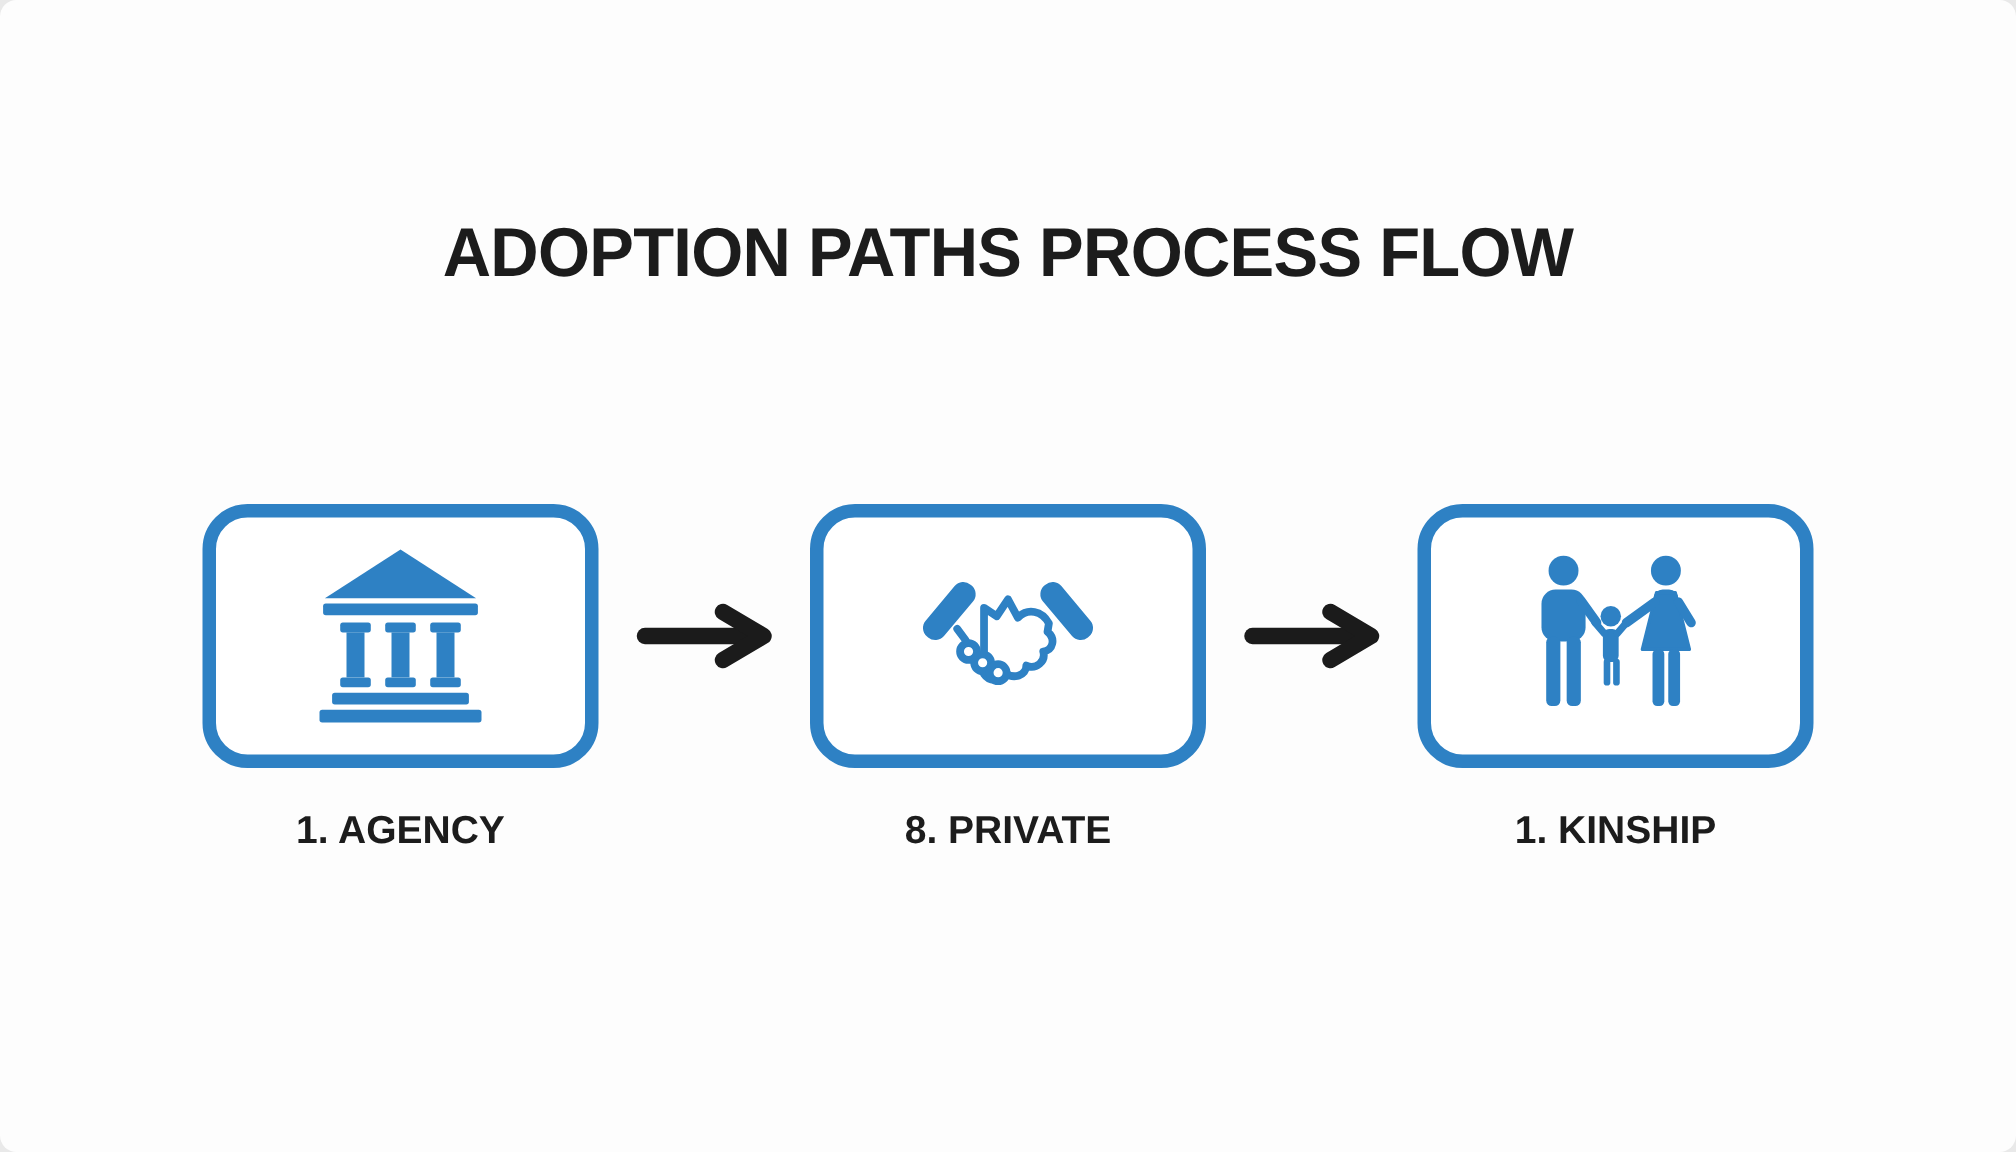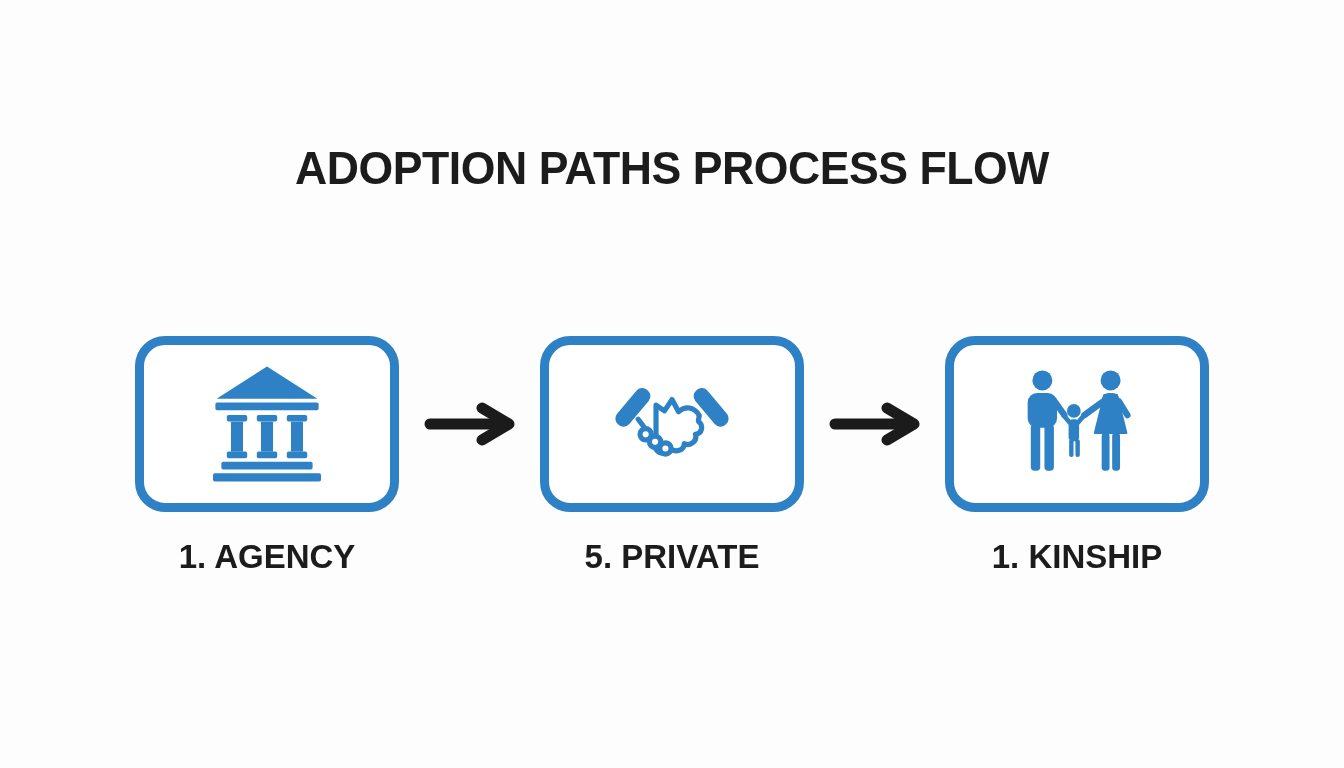--- a/index.html
+++ b/index.html
@@ -3,20 +3,21 @@
 <meta charset="utf-8">
 <style>
   html,body{margin:0;padding:0;background:#e9e9e9;}
   .canvas{
     position:relative;
     width:1344px;height:768px;
     margin:0 auto;
     background:var(--background,#fdfdfd);
     font-family:"Liberation Sans",sans-serif;
     overflow:hidden;
+    border-radius:11px;
   }
   .title{
     margin:0;
     padding-top:141px;
     text-align:center;
     font-size:46px;
     font-weight:700;
     letter-spacing:-0.5px;
     color:var(--text,#1c1c1c);
     transform:scaleX(0.97);
@@ -39,21 +40,21 @@
     border:9px solid var(--accent-blue,#2e81c4);
     border-radius:30px;
     background:#ffffff;
     display:flex;
     align-items:center;
     justify-content:center;
   }
   .icon{color:var(--accent-blue,#2e81c4);line-height:0;}
   .step-label{
     margin-top:26px;
-    font-size:33px;
+    font-size:26px;
     font-weight:700;
     color:var(--text,#1c1c1c);
     white-space:nowrap;
   }
   .arrow-cell{
     width:141px;height:176px;
     display:flex;
     align-items:center;
     justify-content:center;
     color:var(--arrow,#1b1b1b);
@@ -116,21 +117,21 @@
             <g fill="#ffffff" stroke="currentColor" stroke-width="5.5">
               <circle cx="42" cy="61" r="6"></circle>
               <circle cx="52" cy="69" r="6"></circle>
               <circle cx="63" cy="76" r="6"></circle>
             </g>
 
             <path d="M34,45 L40,53" fill="none" stroke="currentColor" stroke-width="5.5" stroke-linecap="round"></path>
           </svg>
         </span>
       </div>
-      <div class="step-label">5. PRIVATE</div>
+      <div class="step-label">8. PRIVATE</div>
     </div>
 
     <div class="arrow-cell">
       <span>
         <svg width="92" height="44" viewBox="0 0 92 44" fill="none" stroke="currentColor" stroke-width="11" stroke-linecap="round" stroke-linejoin="round">
           <path d="M6,22 H72"></path>
           <path d="M58,6 L85,22 L58,38"></path>
         </svg>
       </span>
     </div>

